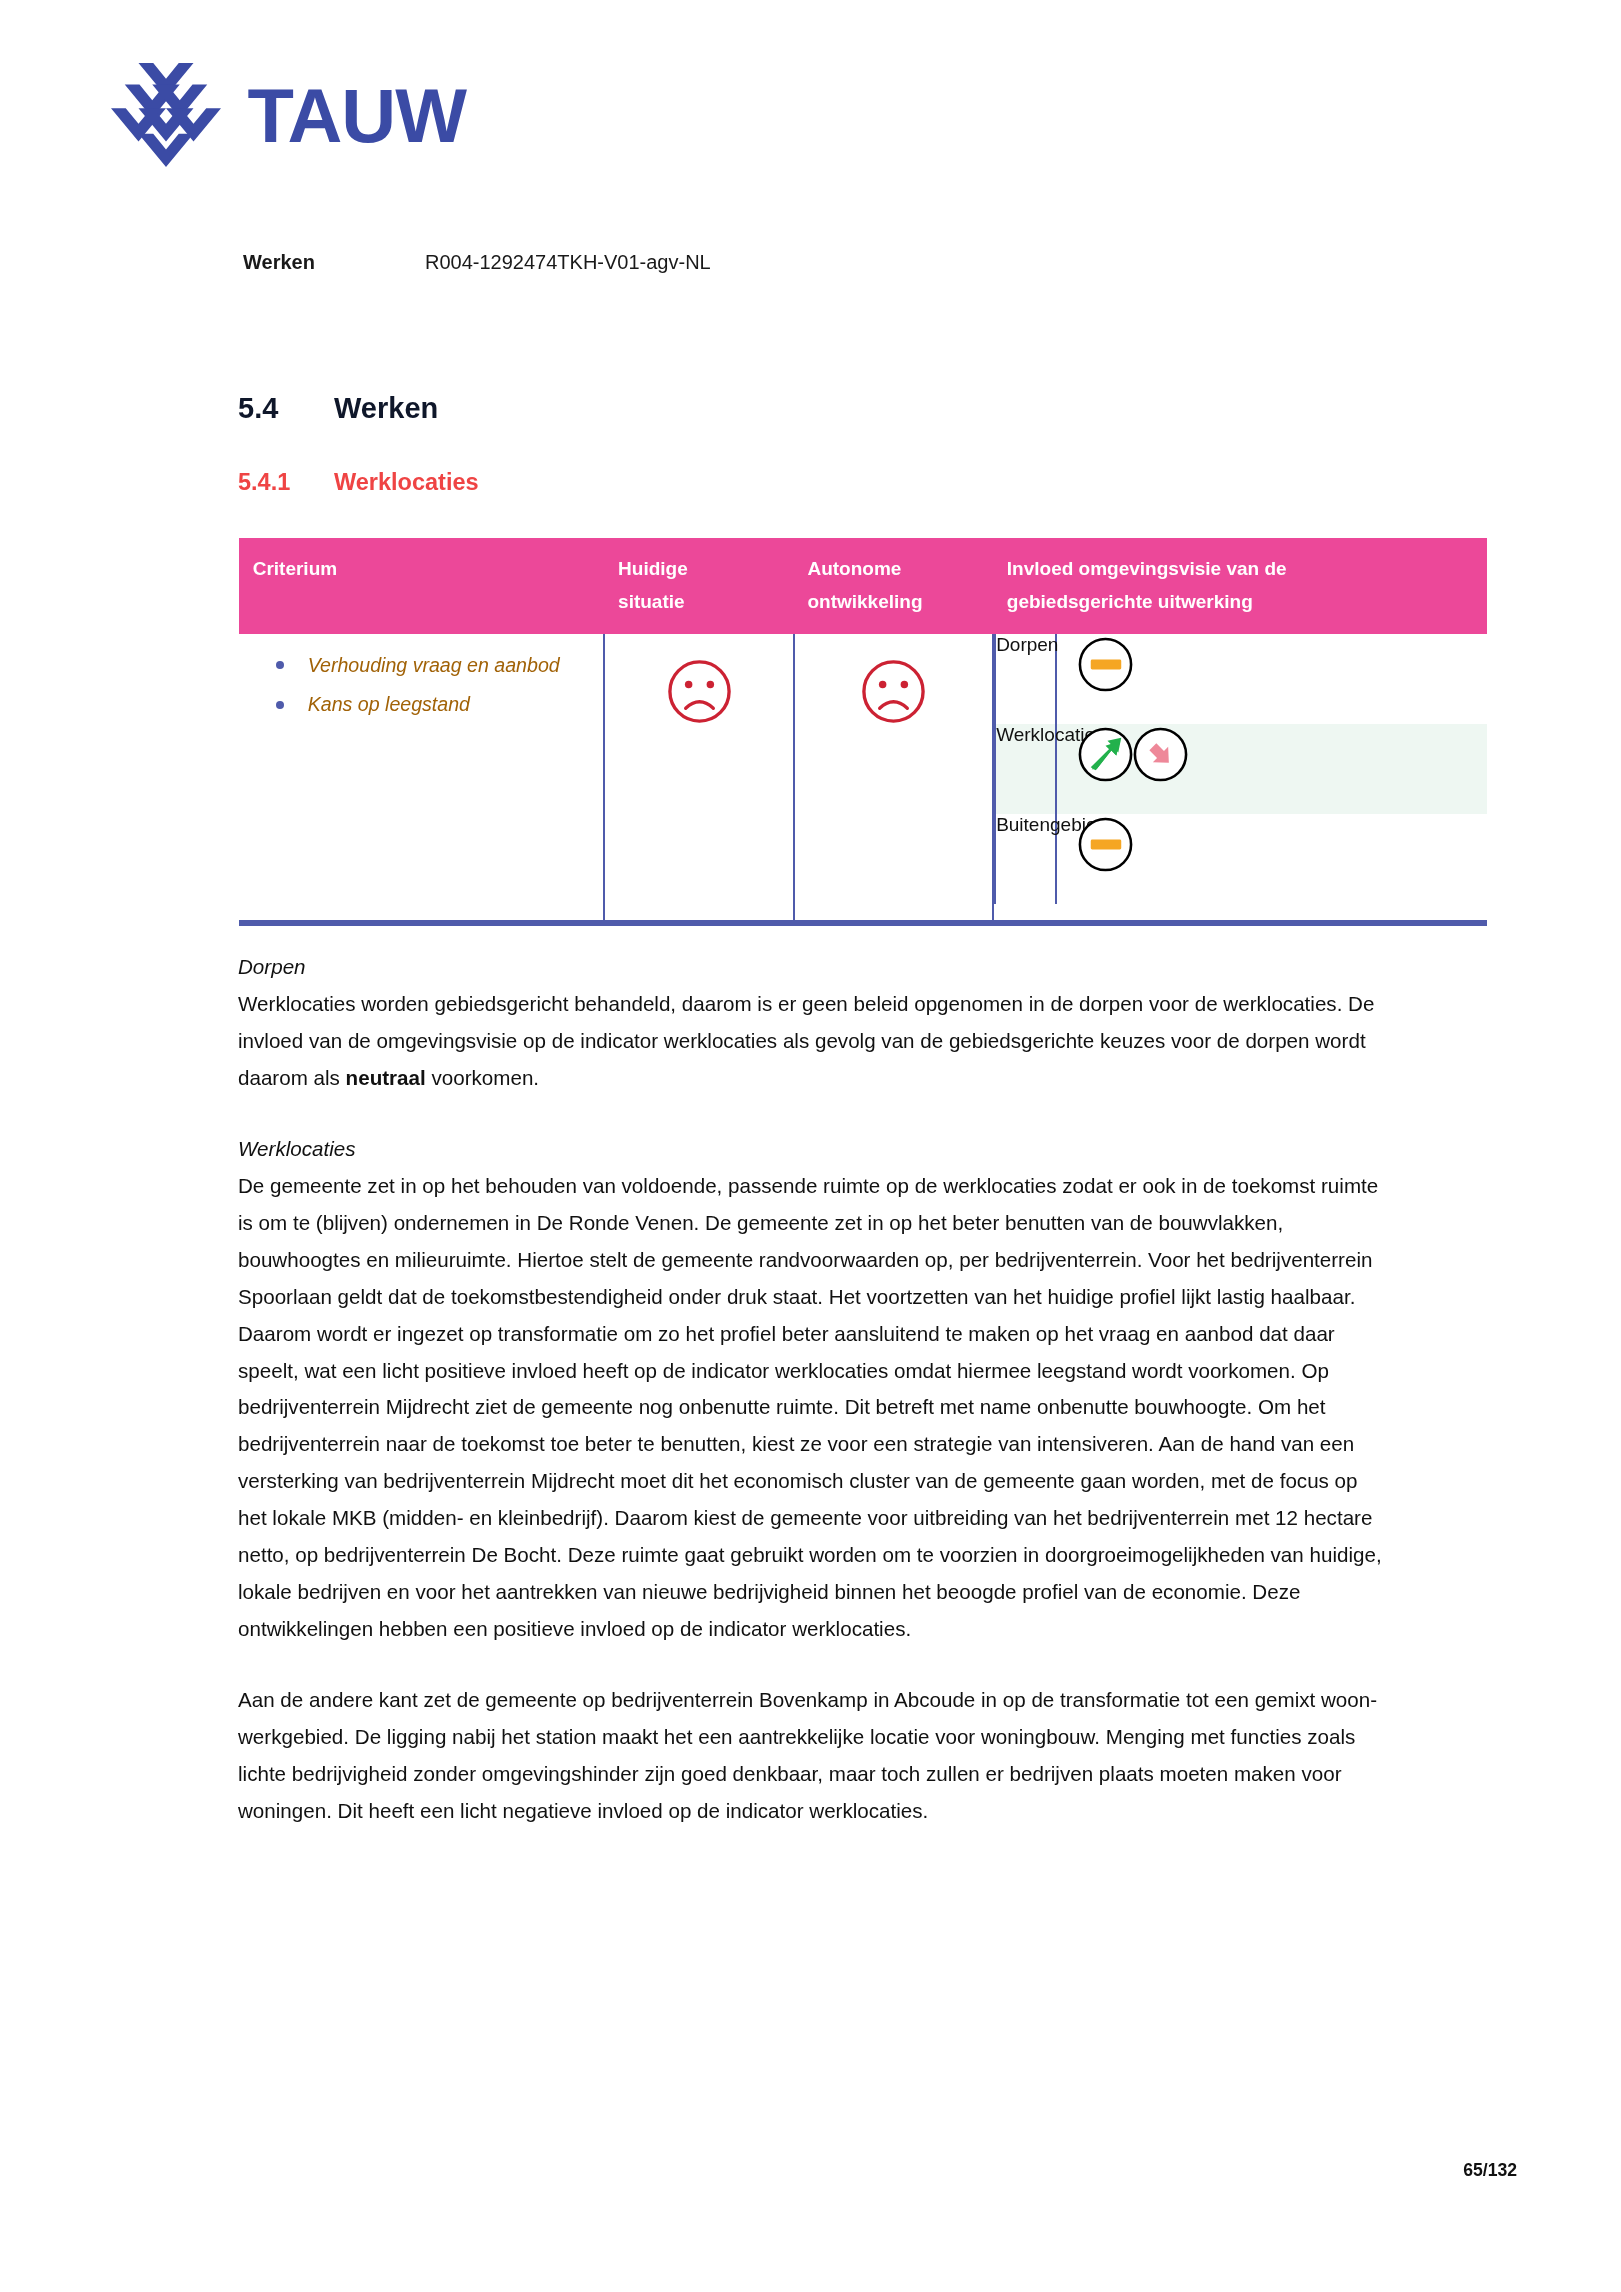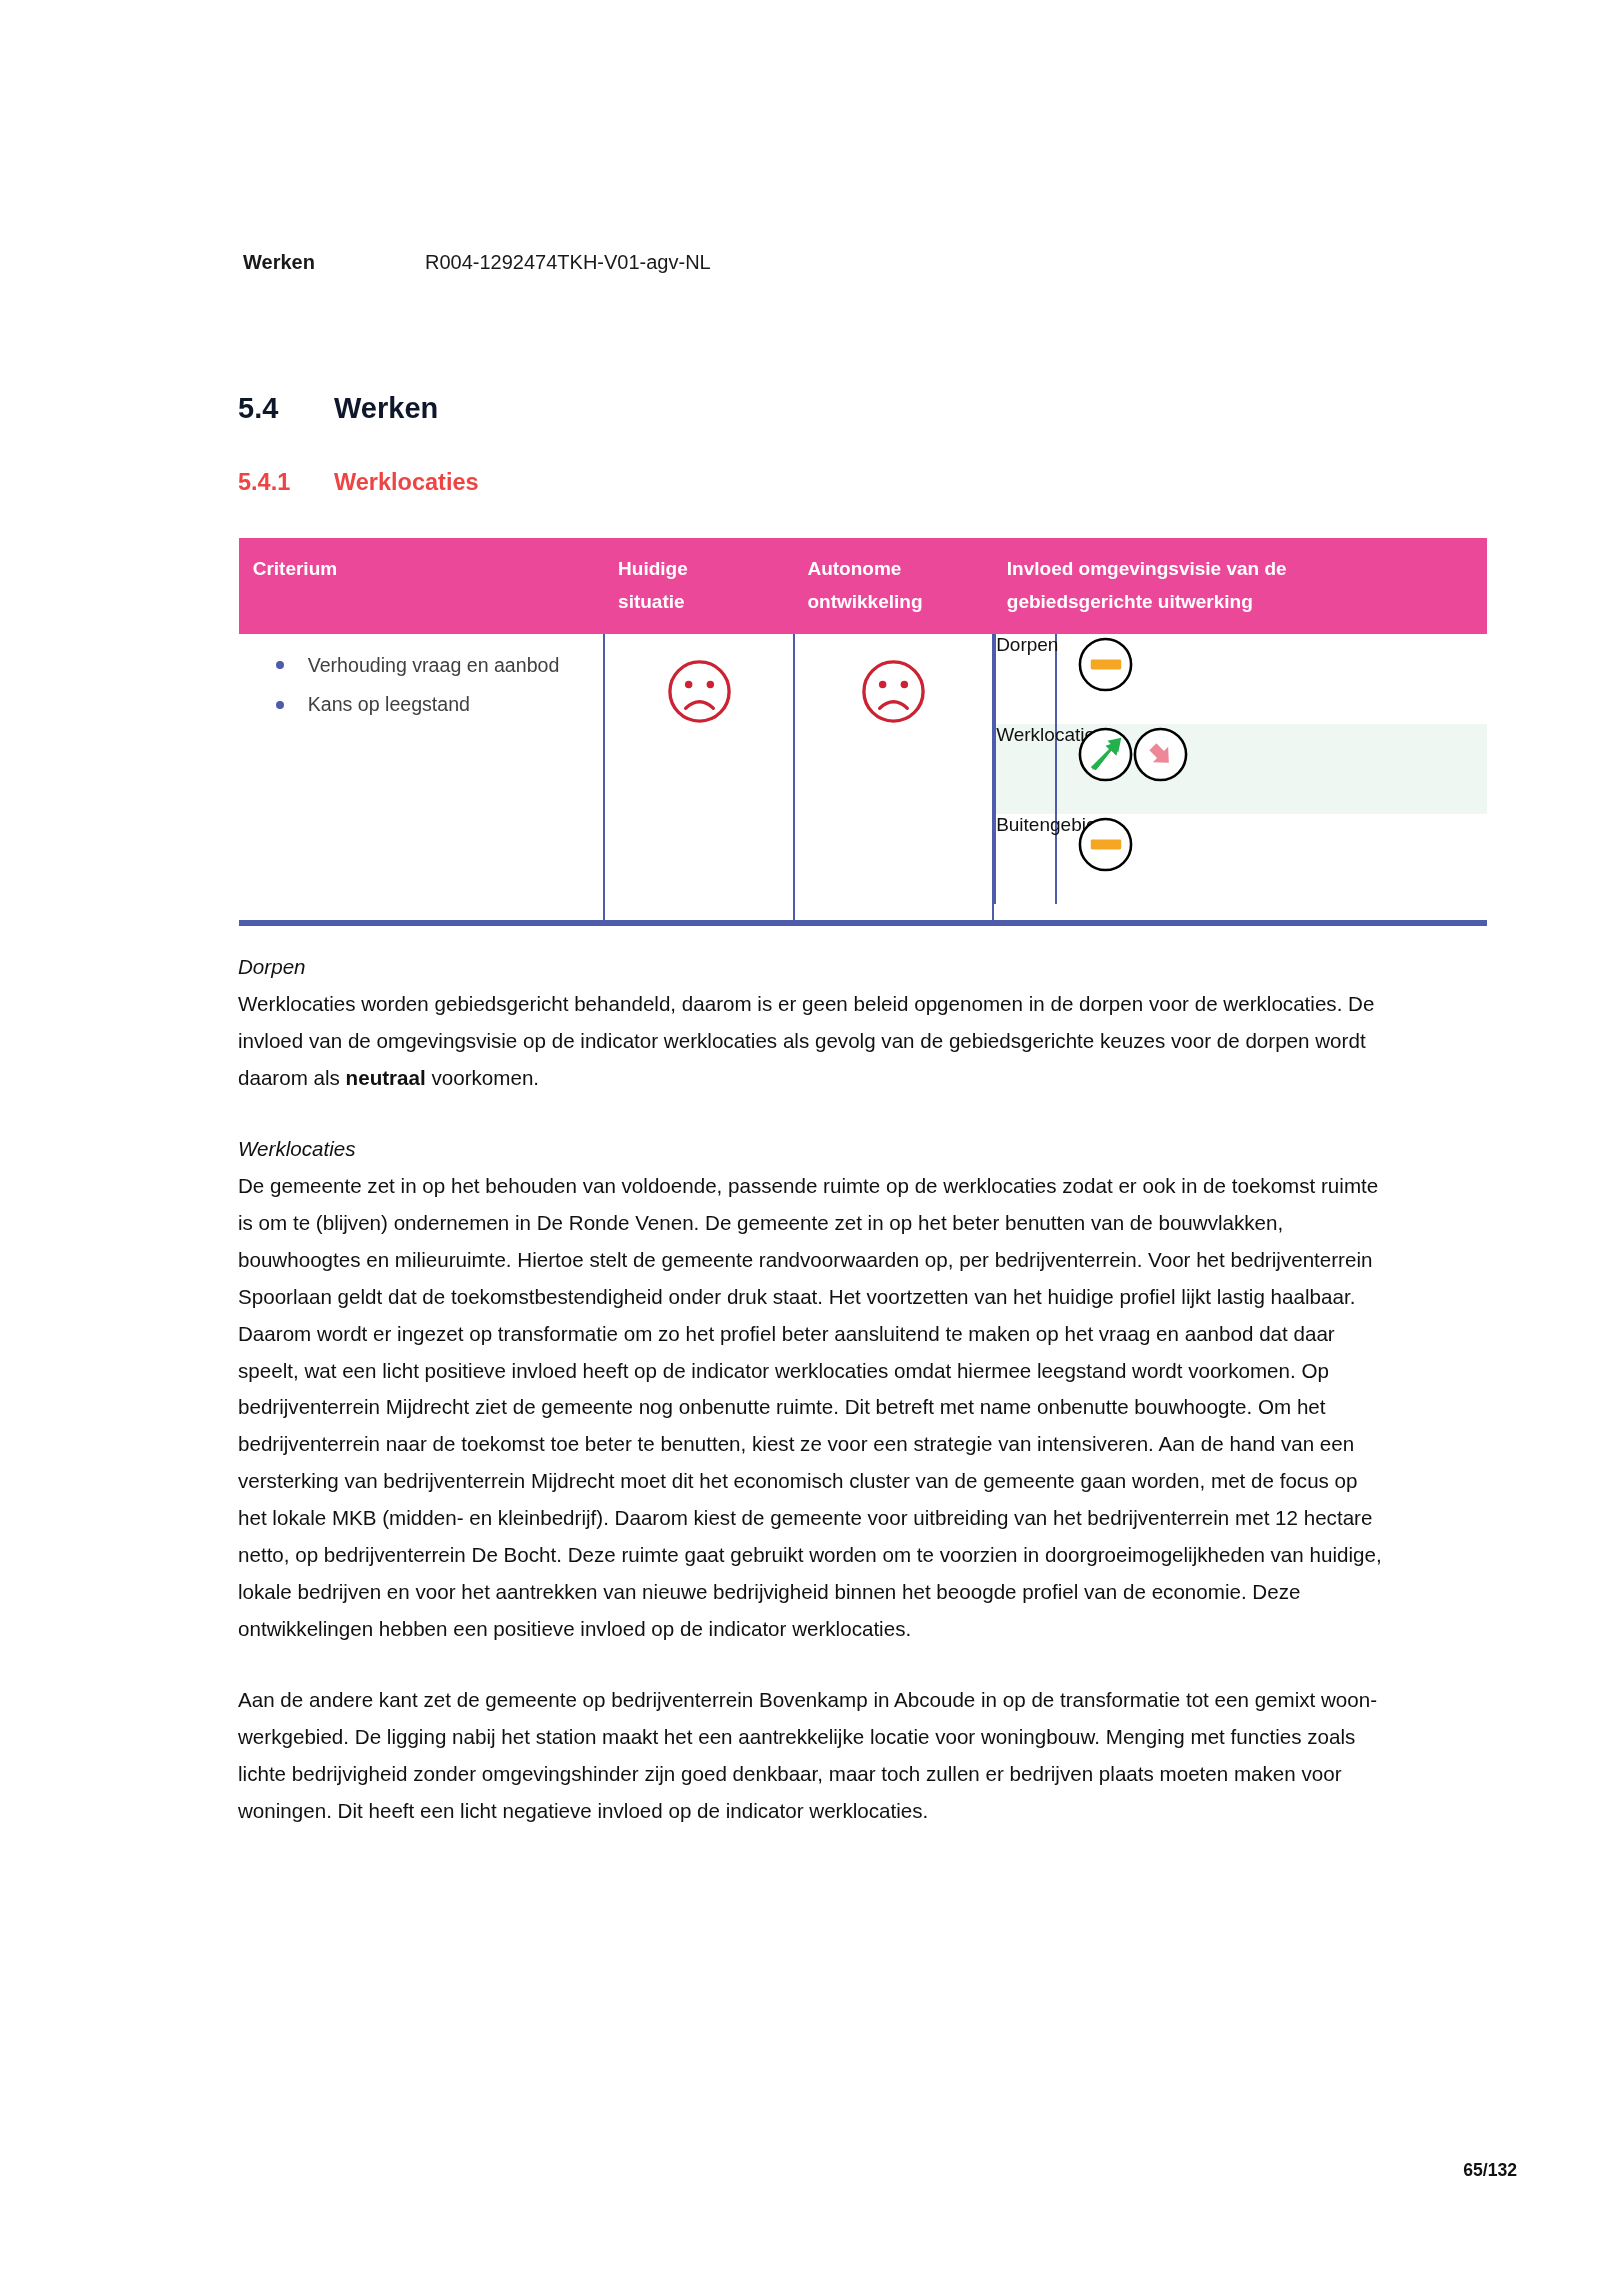--- a/index.html
+++ b/index.html
@@ -104,25 +104,26 @@
     background: #ffffff;
   }
   .assess-table tbody td.first { border-left: none; }
   .assess-table tbody tr.body-row > td { height: 272px; }
   .assess-table tbody tr.body-row > td.criterium-cell { padding: 13.7px 9.8px 0 13.7px; }
   .assess-table { border-bottom: 6.9px solid #4f5bab; }
 
   .crit-list { list-style: none; margin: 0; padding: 0; }
   .crit-list li {
     position: relative;
+    font-style: italic;
     font-size: 19.6px;
     line-height: 1.82;
     padding-left: 55px;
     margin-bottom: 3.9px;
-    color: #404040;
+    color: #a16207;
   }
   .crit-list li::before {
     content: "";
     position: absolute;
     left: 23.5px;
     top: 13.7px;
     width: 7.8px;
     height: 7.8px;
     border-radius: 50%;
     background: #4f5bab;
@@ -180,20 +181,34 @@
     font-size: 17.6px;
     font-weight: bold;
     color: #111;
   }
 </style>
 </head>
 <body>
 
 <div class="page">
 
+  <div class="logo-block">
+    <svg class="logo-mark" viewBox="0 0 122 112">
+      <g fill="#3b4ba5">
+        <path d="M33 2 L48 2 L61 18 L74 2 L89 2 L61 36 Z"></path>
+        <path d="M19 24 L34 24 L47 40 L60 24 L75 24 L47 58 Z"></path>
+        <path d="M47 24 L62 24 L75 40 L88 24 L103 24 L75 58 Z"></path>
+        <path d="M5 48 L20 48 L33 64 L46 48 L61 48 L33 82 Z"></path>
+        <path d="M33 48 L48 48 L61 64 L74 48 L89 48 L61 82 Z"></path>
+        <path d="M61 48 L76 48 L89 64 L102 48 L117 48 L89 82 Z"></path>
+        <path d="M33 74 L48 74 L61 90 L74 74 L89 74 L61 108 Z"></path>
+      </g>
+    </svg>
+    <span class="logo-word">TAUW</span>
+  </div>
 
   <div class="kenmerk-row">
     <span class="kenmerk-label">Werken</span>
     <span class="kenmerk-value">R004-1292474TKH-V01-agv-NL</span>
   </div>
 
   <div class="h2">
     <span class="num">5.4</span>
     <span>Werken</span>
   </div>

